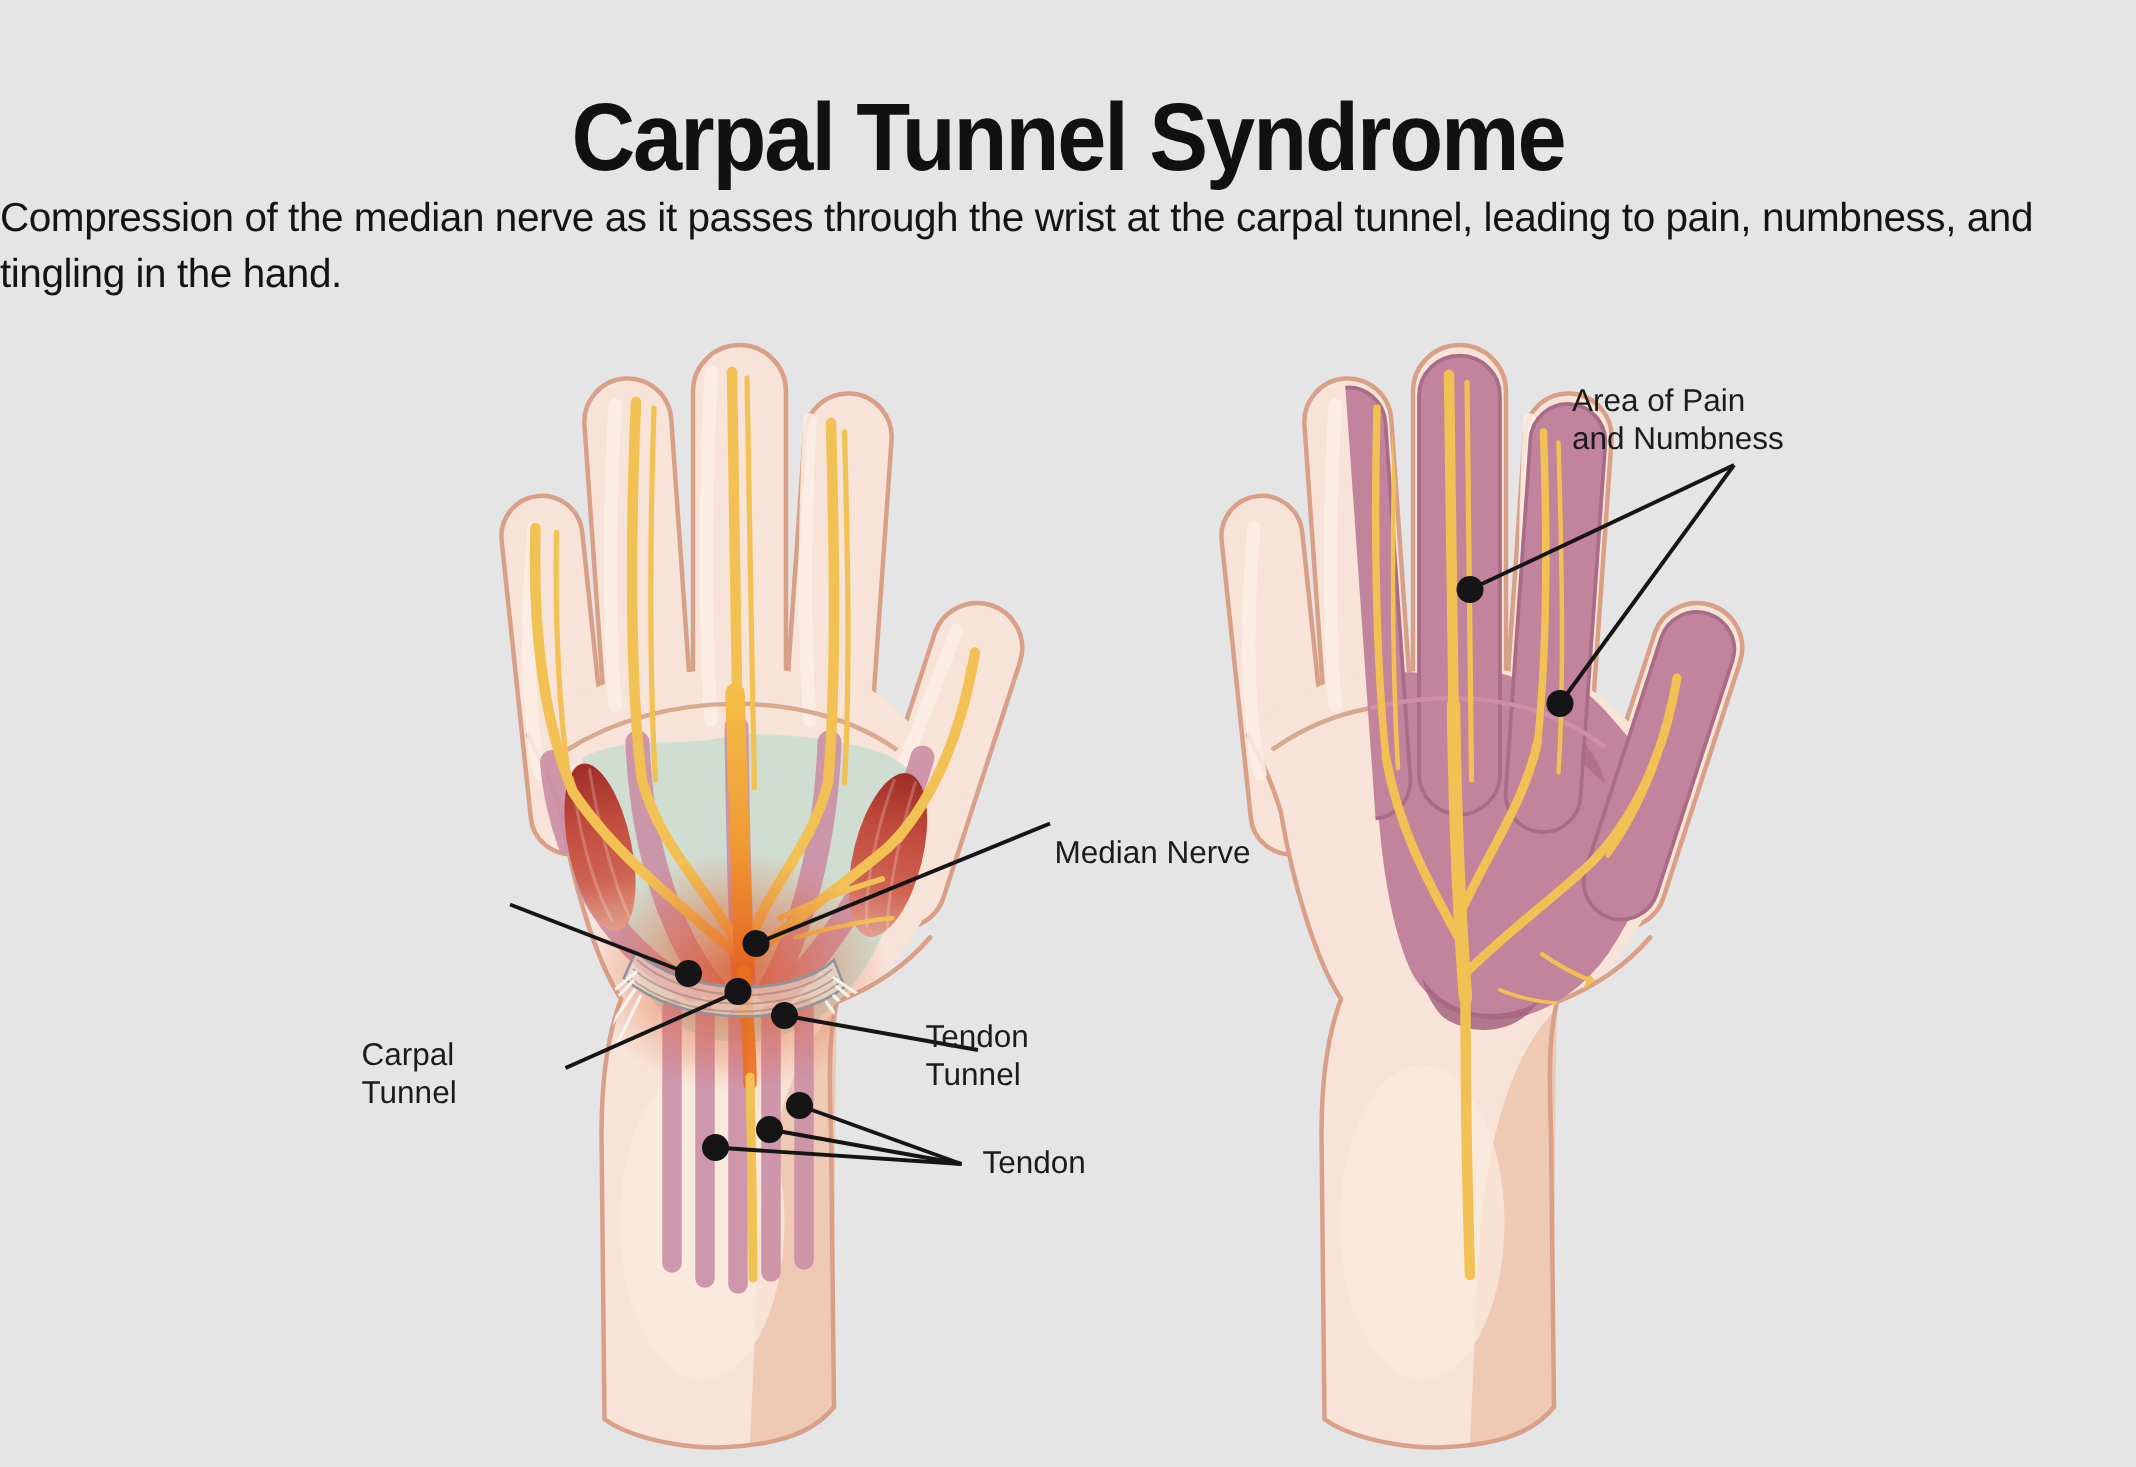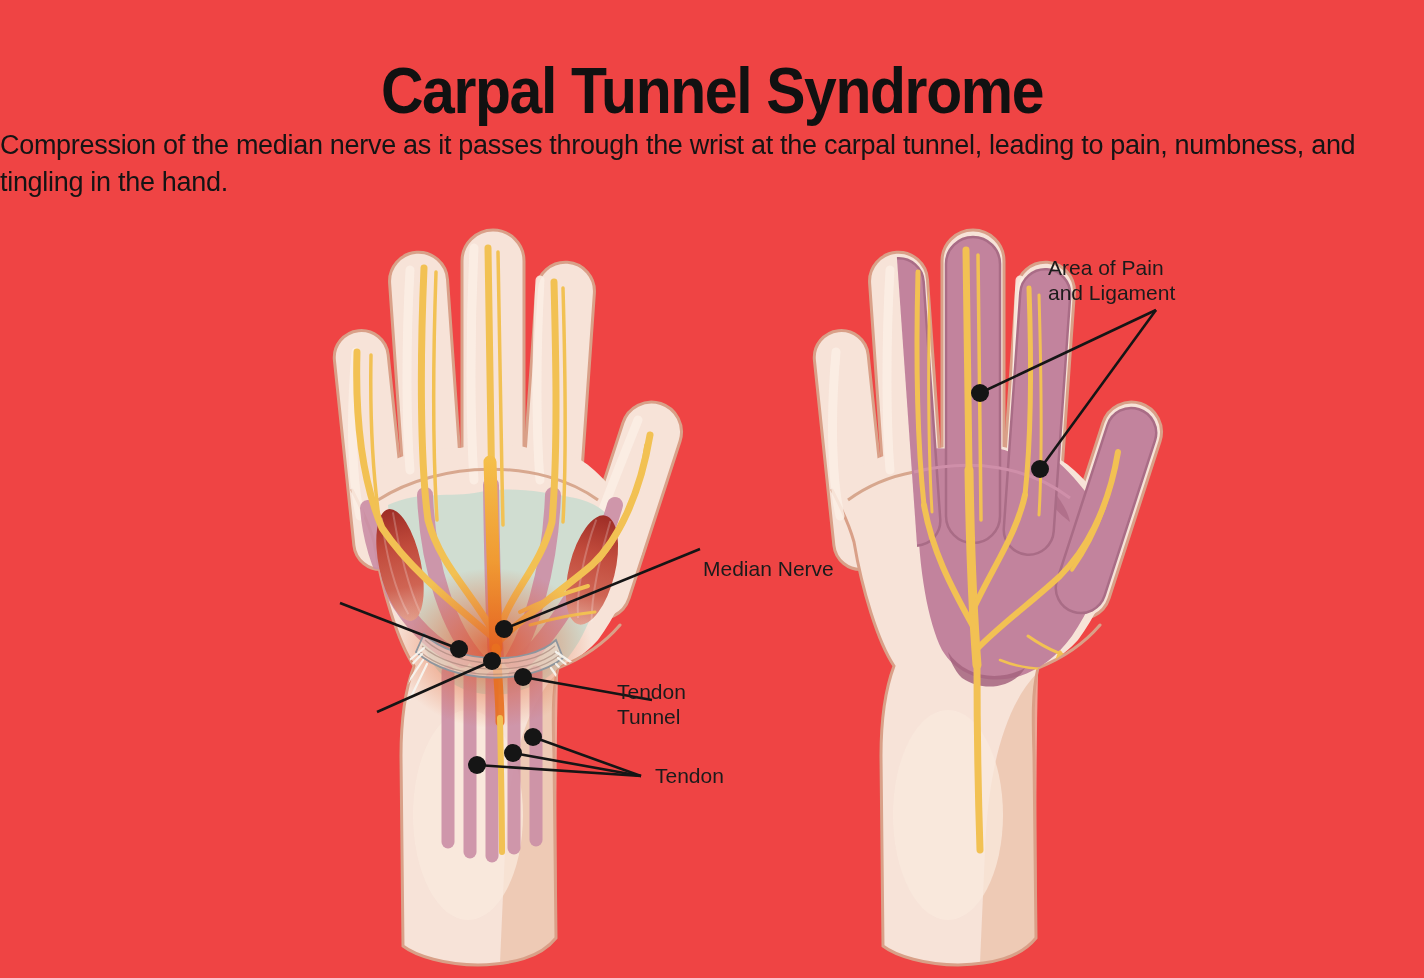--- a/index.html
+++ b/index.html
@@ -3,21 +3,21 @@
 <meta charset="utf-8">
 <style>
   :root{
     --c-skin:#f7e3d8; --c-skin-shadow:#ebc3ac; --c-skin-outline:#d9a088;
     --c-tendon-pink:#cb8fa6; --c-nerve-yellow:#f2c153; --c-median-orange:#e8641f;
     --c-inflamed-red:#dd5024; --c-muscle-red:#b23b30; --c-carpal-green:#cddcd1;
     --c-pain-mauve:#c2839d; --c-pain-mauve-dark:#a5647f;
     --c-label-text:#1b1b1b; --c-leader-line:#151515;
   }
   html,body{margin:0;padding:0;background:#ffffff;}
-  #stage{position:relative;width:1424px;height:978px;background:#ef4444;overflow:hidden;
+  #stage{position:relative;width:1424px;height:978px;background:#e5e5e5;overflow:hidden;
          font-family:"Liberation Sans", sans-serif;}
   #art{position:absolute;left:0;top:0;}
   .skin{fill:var(--c-skin);stroke:var(--c-skin-outline);stroke-width:3;}
   .skin-fill{fill:var(--c-skin);}
   .contour{fill:none;stroke:var(--c-skin-outline);stroke-width:3;stroke-linecap:round;}
   .hilite{fill:none;stroke:#fceee5;stroke-width:9;stroke-linecap:round;opacity:.85;}
   .tendon{fill:none;stroke:var(--c-tendon-pink);stroke-linecap:round;opacity:.92;}
   .nerve{fill:none;stroke:var(--c-nerve-yellow);stroke-linecap:round;stroke-linejoin:round;}
   .green{fill:var(--c-carpal-green);opacity:.95;}
   .mauve{fill:var(--c-pain-mauve);}
@@ -236,28 +236,32 @@
     </g>
   </svg>
 
   <div id="title">Carpal Tunnel Syndrome</div>
   <div id="subtitle">
     <span class="line">Compression of the median nerve as it passes through the wrist at the carpal</span>
     <span class="line">tunnel, leading to pain, numbness, and tingling in the hand.</span>
   </div>
 
 
+  <div class="txt center" style="left:241px;top:691px;width:140px;">
+    <span class="line">Carpal</span>
+    <span class="line">Tunnel</span>
+  </div>
 
   <div class="txt" style="left:703px;top:556px;">Median Nerve</div>
 
   <div class="txt center" style="left:617px;top:679px;width:140px;">
     <span class="line">Tendon</span>
     <span class="line">Tunnel</span>
   </div>
 
   <div class="txt" style="left:655px;top:763px;">Tendon</div>
 
   <div class="txt center" style="left:1048px;top:255px;width:240px;">
     <span class="line">Area of Pain</span>
-    <span class="line">and Ligament</span>
+    <span class="line">and Numbness</span>
   </div>
 
 </div>
 
 </body></html>

